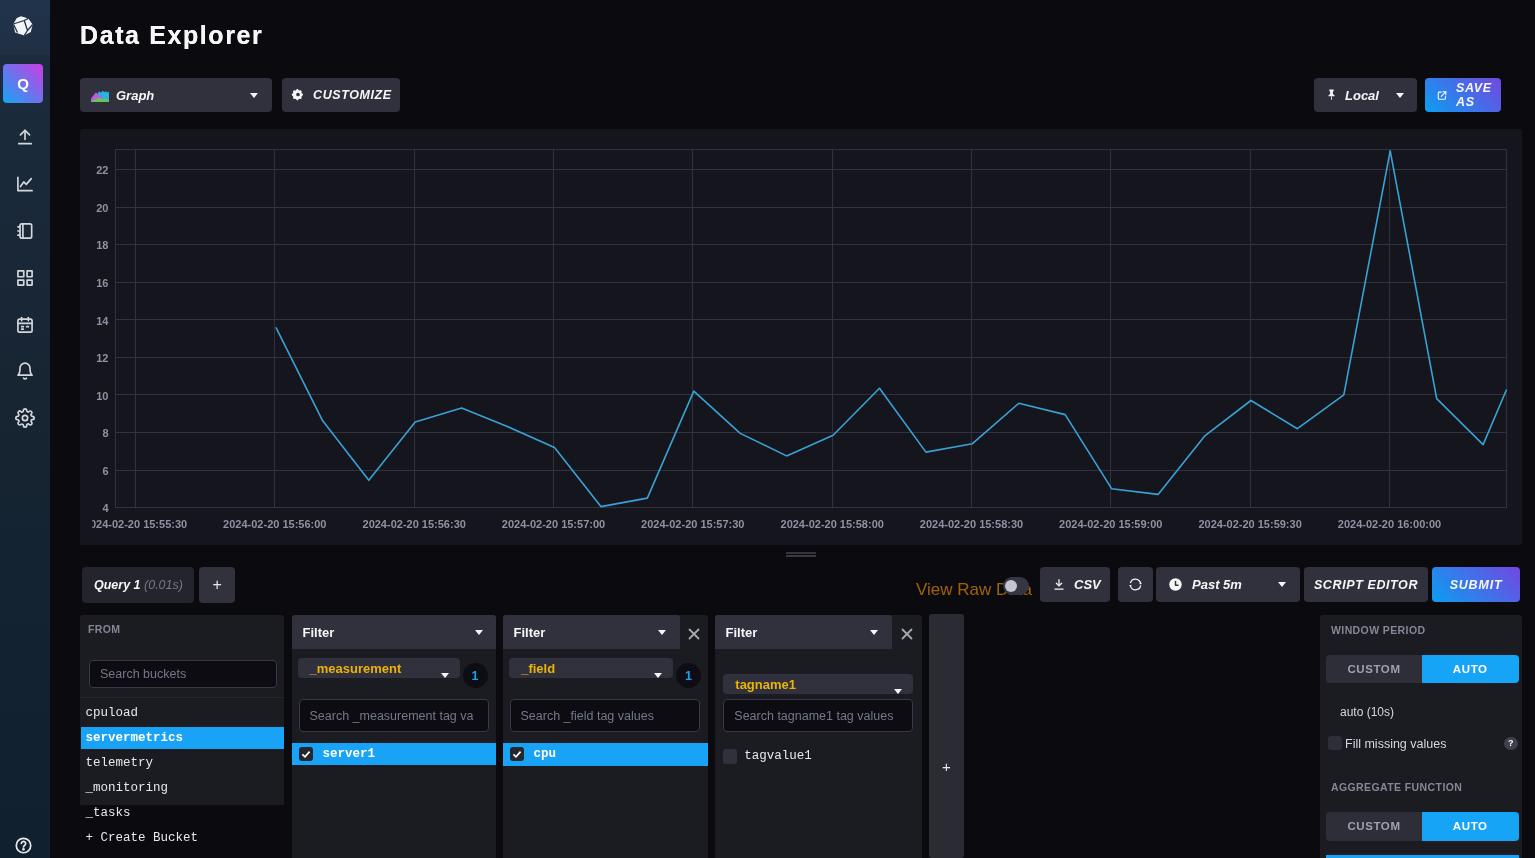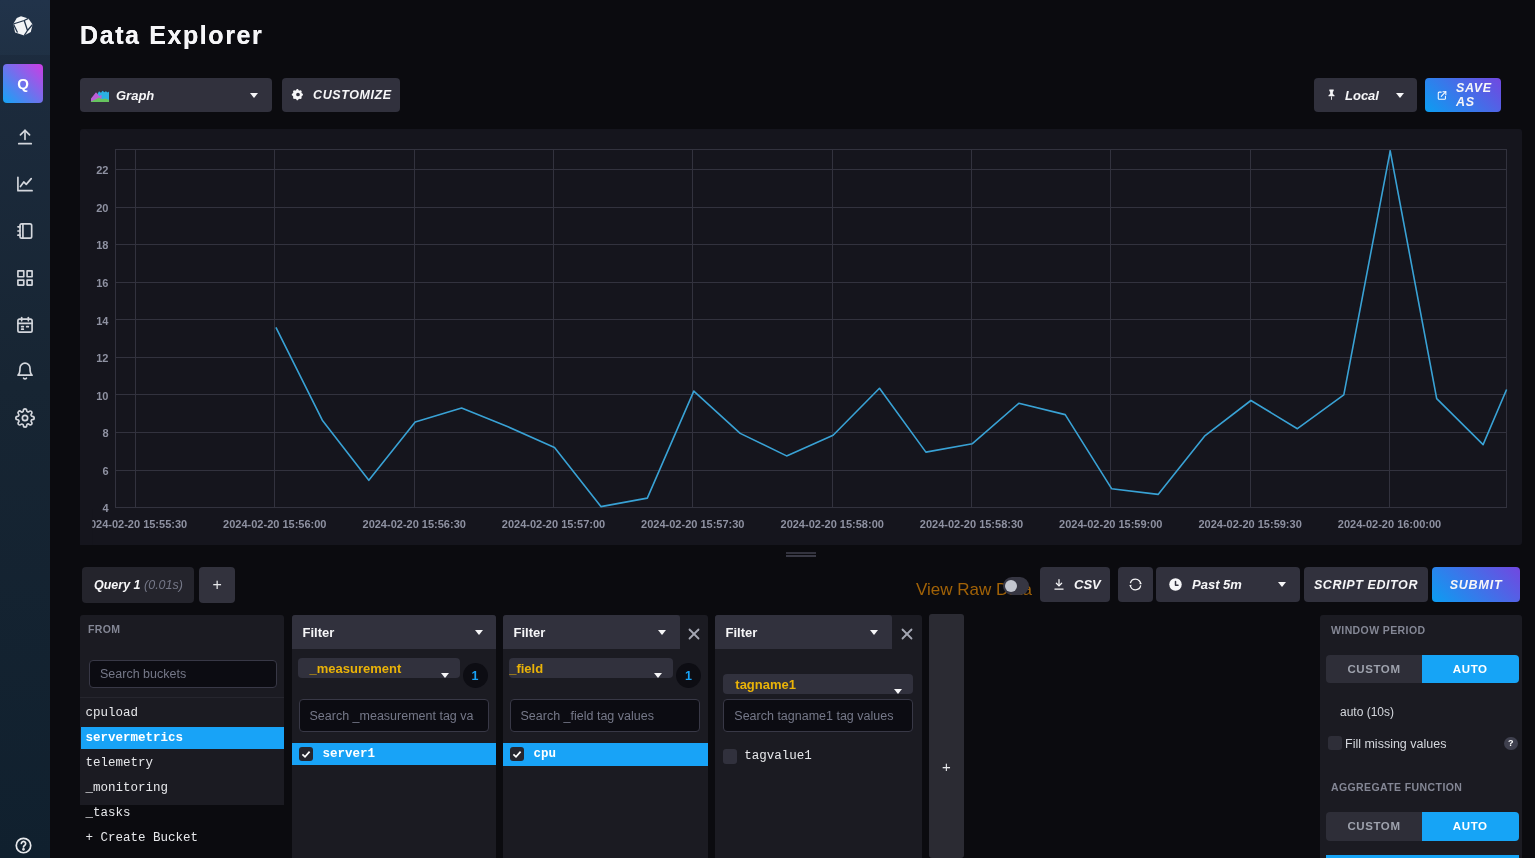--- a/index.html
+++ b/index.html
@@ -279,21 +279,21 @@
 <div class="panel" style="left:502.5px; top:615px; width:205px; height:243px;">
   <div class="fhead" style="left:0; top:0; width:177.5px;">
       <span style="margin-left:11px">Filter</span>
       <span class="caret" style="position:absolute; left:155px; top:15px;"></span>
     </div>
   <svg class="abs" style="left:184px; top:11.5px;" width="14" height="14" viewBox="0 0 14 14" stroke="#a4a7b3" stroke-width="1.8" stroke-linecap="round">
       <line x1="2.5" y1="2.5" x2="11.5" y2="11.5"></line>
       <line x1="11.5" y1="2.5" x2="2.5" y2="11.5"></line>
     </svg>
   <div class="drop" style="left:6.7px; top:43px; width:164px;">
-      <span style="">_field</span>
+      <span style="margin-left:12px">_field</span>
       <span class="caret" style="position:absolute; left:145px; top:15px;"></span>
     </div>
   <div class="badge" style="left:173.5px; top:48px;">1</div>
   <div class="inp" style="left:7px; top:84px; width:190px; height:33px;">Search _field tag values</div>
   <div class="hlrow" style="left:0; top:128px; width:205px; height:22.5px;">
     <div class="cbox" style="left:7px; top:4px; width:14px; height:14px; background:#26262e;"><svg width="14" height="14" viewBox="0 0 14 14" fill="none" stroke="#fff" stroke-width="1.7">
           <polyline points="3.4,7.3 6,9.8 10.6,4.6"></polyline>
         </svg></div>
     <span class="mono" style="font-weight:700; color:#fff; margin-left:31px;">cpu</span>
   </div>

